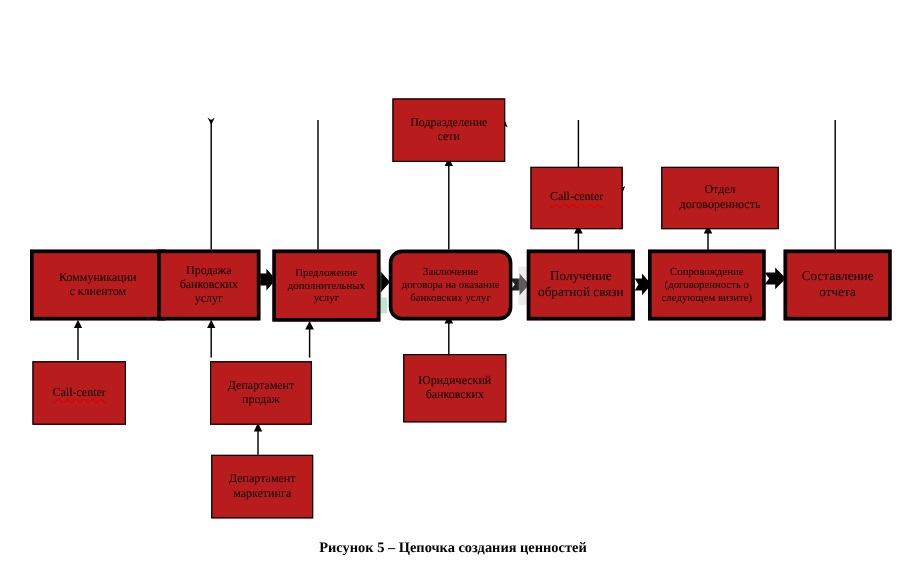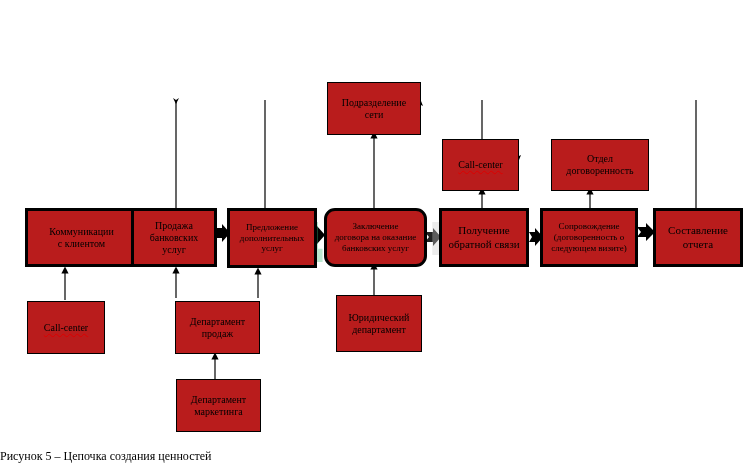--- a/index.html
+++ b/index.html
@@ -9,22 +9,22 @@
          display: flex; align-items: center; justify-content: center; text-align: center;
          line-height: 1.2; }
   .main { border: 3px solid #000; }
   .side { border: 1px solid #000; }
   .box span { display: block; white-space: pre-line; }
   .t12 { font-size: 11px; }
   .t11 { font-size: 10px; }
   .t10 { font-size: 9px; }
   .spell { text-decoration: underline wavy #d00; text-decoration-thickness: 1px; text-underline-offset: 2px; }
   svg.lines { position: absolute; left: 0; top: 0; }
-  .caption { position: absolute; left: 0; width: 755px; top: 449px; text-align: left;
-             font-size: 12px; }
+  .caption { position: absolute; left: 0; width: 755px; top: 449px; text-align: center;
+             font-size: 12px; font-weight: bold; }
   .watermark { position: absolute; left: 286px; top: 214px; font-family: "DejaVu Sans", sans-serif;
                font-size: 44px; font-weight: bold; color: rgba(60,190,120,0.35); letter-spacing: 2px;
                pointer-events: none; }
   .watermark .rest { color: rgba(200,200,200,0.35); }
 </style>
 </head>
 <body>
 
 <svg class="lines" width="755" height="476">
   <defs>
@@ -106,21 +106,21 @@
 <div class="box side t11" style="left:175px;top:301px;width:85px;height:53px;">
   <span>Департамент
 продаж</span>
 </div>
 <div class="box side t11" style="left:176px;top:379px;width:85px;height:53px;">
   <span>Департамент
 маркетинга</span>
 </div>
 <div class="box side t11" style="left:336px;top:295px;width:86px;height:57px;">
   <span>Юридический
-департамент</span>
+банковских</span>
 </div>
 <div class="box side t11" style="left:327px;top:82px;width:94px;height:53px;">
   <span>Подразделение
 сети</span>
 </div>
 <div class="box side t11" style="left:442px;top:139px;width:77px;height:52px;">
   <span class="spell">Call-center</span>
 </div>
 <div class="box side t11" style="left:551px;top:139px;width:98px;height:52px;">
   <span>Отдел

